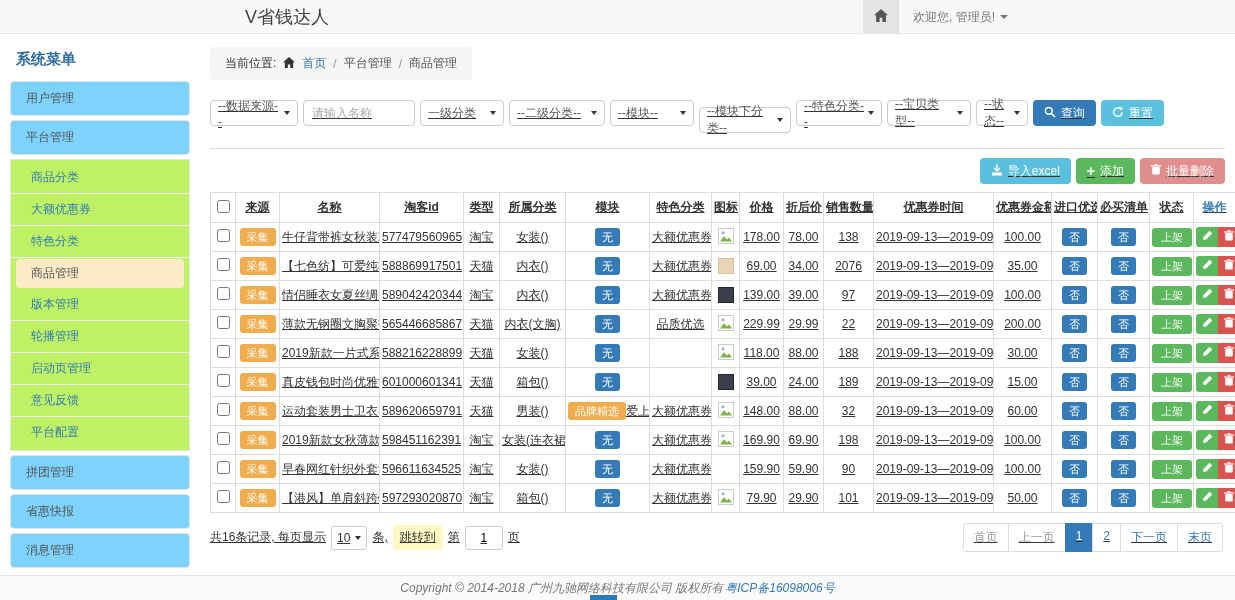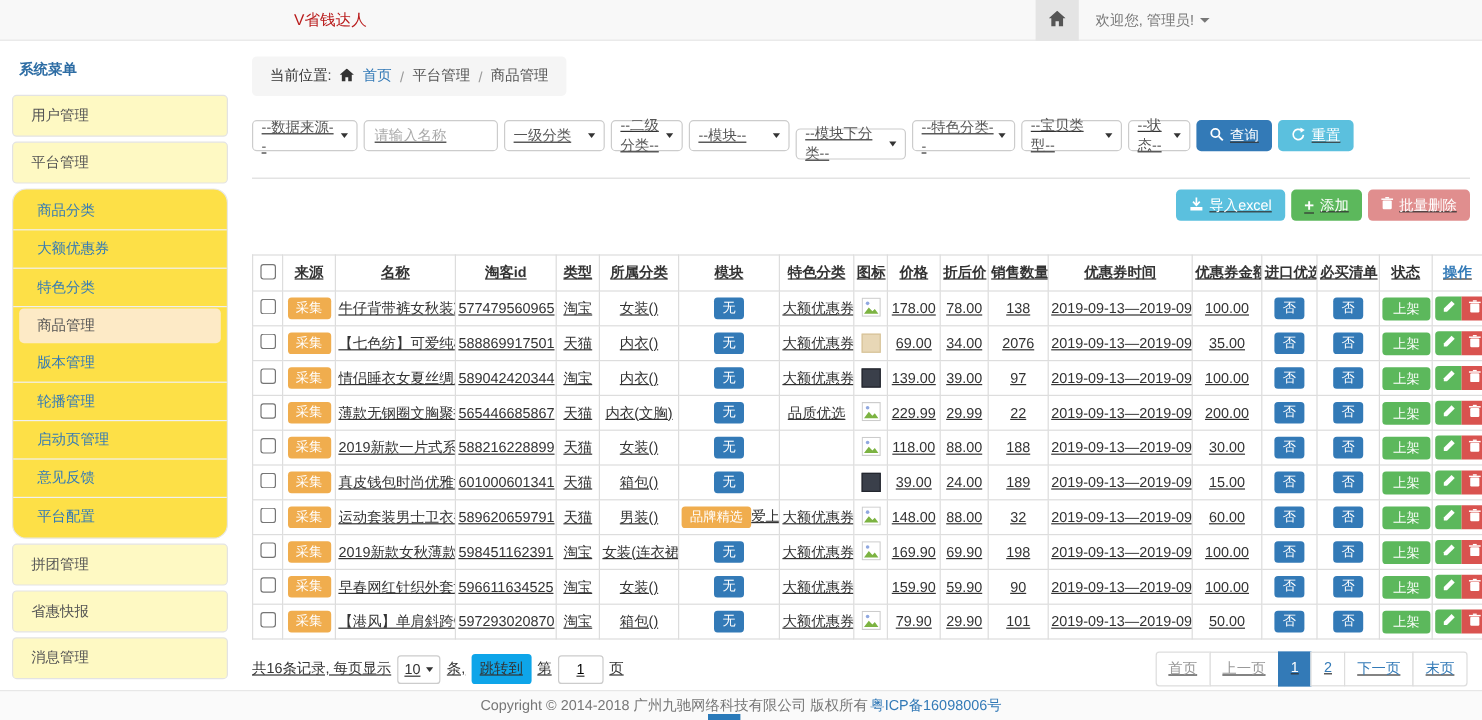--- a/index.html
+++ b/index.html
@@ -4,33 +4,33 @@
 <style>
   * { box-sizing: border-box; }
   html,body { margin:0; padding:0; }
   body {
     width:1235px; height:600px; overflow:hidden; position:relative;
     background:#fff; color:#333; font-size:12px;
     font-family:"Liberation Sans","DejaVu Sans",sans-serif;
   }
   
   .topbar { height:34px; background:#f8f8f8; border-bottom:1px solid #e7e7e7; position:relative; display:flex; align-items:center; }
-  .brand { margin-left:245px; color:#b91c1c; font-size:13px; }
+  .brand { margin-left:245px; color:#404040; font-size:18px; }
   .topbar-right { position:absolute; left:863px; top:0; height:34px; display:flex; align-items:center; }
   .home-box { width:36px; height:34px; background:#e4e4e4; display:flex; align-items:center; justify-content:center; cursor:pointer; }
   .welcome { margin-left:14px; color:#777; cursor:pointer; display:flex; align-items:center; gap:5px; }
   .caret-down { width:0; height:0; border-left:4px solid transparent; border-right:4px solid transparent; border-top:4px solid #777; display:inline-block; }
   
   .page { display:flex; align-items:flex-start; }
   .sidebar { width:180px; margin:12px 0 0 10px; flex:none; }
   .main { width:1015px; margin:13px 10px 0 20px; flex:none;text-decoration:underline; }
   
-  .side-title { color:#2e6da4; font-weight:bold; font-size:12px; padding:4px 6px 12px; }
-  .side-item.top { background:#fef9c3; border:1px solid #e3e3e3; border-radius:4px; padding:8px 15px; margin-bottom:4px; color:#555; cursor:pointer; }
-  .submenu { background:#fde047; border:1px solid #e7e7e7; border-radius:12px; margin-bottom:4px; padding:2px 0; }
+  .side-title { color:#2e6da4; font-weight:bold; font-size:15px; padding:4px 6px 12px; }
+  .side-item.top { background:#7dd3fc; border:1px solid #e3e3e3; border-radius:4px; padding:8px 15px; margin-bottom:4px; color:#555; cursor:pointer; }
+  .submenu { background:#bef264; border:1px solid #e7e7e7; border-radius:0; margin-bottom:4px; padding:2px 0; }
   .side-item.sub { color:#337ab7; padding:7px 20px; border-bottom:1px solid #f0f0f0; cursor:pointer; }
   .submenu .side-item.sub:last-child { border-bottom:none; }
   .side-item.sub.active { background:#fdeac6; border-radius:4px; margin:1px 5px; padding:6px 15px; color:#555; border-bottom:none; }
   
   .breadcrumb { display:inline-flex; align-items:center; gap:7px; background:#f5f5f5; border-radius:4px; padding:8px 15px; margin-bottom:13px; }
   .breadcrumb .crumb-home { color:#337ab7; cursor:pointer; }
   .breadcrumb .sep { color:#999; }
   .breadcrumb .crumb { color:#555; }
   
   .filter-bar { display:flex; align-items:center; gap:5px; margin-bottom:15px; flex-wrap:nowrap; }
@@ -41,51 +41,51 @@
   .btn { height:26px; border:none; border-radius:4px; color:#fff; display:inline-flex; align-items:center; gap:5px; padding:0 11px; font-size:12px; cursor:pointer; flex:none; }
   .btn-primary { background:#337ab7; }
   .btn-info { background:#5bc0de; }
   .btn-success { background:#5cb85c; }
   .btn-danger-light { background:#e08e8e; }
   .btn .plus { font-size:14px; font-weight:bold; line-height:1; }
   
   .panel { border-top:1px solid #ddd; }
   .toolbar { display:flex; justify-content:flex-end; gap:5px; padding:9px 0 8px; }
   
-  table.grid { width:100%; border-collapse:collapse; table-layout:fixed;margin-top:20px; }
+  table.grid { width:100%; border-collapse:collapse; table-layout:fixed; }
   .grid th, .grid td { border:1px solid #ddd; text-align:center; padding:4px 2px; font-size:12px; white-space:nowrap; overflow:hidden; vertical-align:middle; }
   .grid th { font-weight:bold; color:#333; padding:6px 2px; }
   .grid th.op-head { color:#337ab7; }
   .grid td.name-cell { color:#333; }
   .badge { display:inline-block; padding:2px 7px; border-radius:3px; color:#fff; font-size:11px; line-height:1.3; cursor:pointer; }
   .badge-orange { background:#f0ad4e; }
   .badge-blue { background:#337ab7; }
   .status-btn { display:inline-block; padding:2px 9px; border-radius:3px; background:#5cb85c; color:#fff; font-size:11px; cursor:pointer; }
   .op-group { display:inline-flex; }
   .op-btn { width:22px; height:20px; display:inline-flex; align-items:center; justify-content:center; cursor:pointer; }
   .op-edit { background:#5cb85c; border-radius:3px 0 0 3px; }
   .op-del { background:#d9534f; border-radius:0 3px 3px 0; }
   .thumb { display:inline-block; width:16px; height:16px; vertical-align:middle; }
   .thumb.beige { background:#e8d7b6; border:1px solid #d8c49a; }
   .thumb.dark { background:#3a3f4a; border:1px solid #23262e; }
   input[type=checkbox] { width:13px; height:13px; margin:0; cursor:pointer; }
   
   .pager-row { display:flex; justify-content:space-between; align-items:center; margin-top:10px; }
   .pager-left { display:flex; align-items:center; gap:5px; color:#333;justify-content:flex-end; }
   .page-size { border:1px solid #ccc; border-radius:3px; height:24px; display:flex; align-items:center; padding:0 5px; gap:5px; background:#fff; cursor:pointer; }
-  .jump-label { background:#0ea5e9; padding:4px 7px; border-radius:3px; cursor:pointer; }
+  .jump-label { background:#fef9c3; padding:4px 7px; border-radius:3px; cursor:pointer; }
   .jump-input { width:38px; height:24px; border:1px solid #ccc; border-radius:3px; text-align:center; font-size:12px; outline:none; }
   .pager-right { display:flex; margin-right:2px; }
   .page-btn { border:1px solid #ddd; background:#fff; padding:5px 10px; margin-left:-1px; color:#337ab7; cursor:pointer; font-size:12px; }
   .page-btn:first-child { border-radius:3px 0 0 3px; }
   .page-btn:last-child { border-radius:0 3px 3px 0; }
   .page-btn.disabled { color:#999; }
   .page-btn.active { background:#337ab7; border-color:#337ab7; color:#fff; }
   
-  .footer { position:absolute; left:0; right:0; bottom:0; height:25px; background:#fafafa; border-top:1px solid #e7e7e7; display:flex; align-items:center; justify-content:center; color:#777; z-index:5; }
+  .footer { position:absolute; left:0; right:0; bottom:0; height:25px; background:#fafafa; border-top:1px solid #e7e7e7; display:flex; align-items:center; justify-content:center; color:#777; z-index:5;font-style:italic; }
   .footer a, .footer .icp { color:#337ab7; text-decoration:none; cursor:pointer; margin-left:2px; }
   .bottom-blue { position:absolute; left:590px; bottom:0; width:27px; height:5px; background:#2a7ab9; z-index:6; }
 </style>
 </head>
 <body>
 
 <div class="topbar">
   <div class="brand">V省钱达人</div>
   <div class="topbar-right">
     <div class="home-box">
@@ -141,21 +141,21 @@
     <div class="filter-bar">
         <div class="sel" style="width: 88px;">
           <span>--数据来源--</span>
           <span class="sel-caret"></span>
         </div>
         <input class="text-input" placeholder="请输入名称" style="width: 112px;">
         <div class="sel" style="width: 84px;">
           <span>一级分类</span>
           <span class="sel-caret"></span>
         </div>
-        <div class="sel" style="width: 60px;">
+        <div class="sel" style="width: 96px;">
           <span>--二级分类--</span>
           <span class="sel-caret"></span>
         </div>
         <div class="sel" style="width: 84px;">
           <span>--模块--</span>
           <span class="sel-caret"></span>
         </div>
         <div class="sel" style="width: 92px; margin-top: 14px;">
           <span>--模块下分类--</span>
           <span class="sel-caret"></span>

